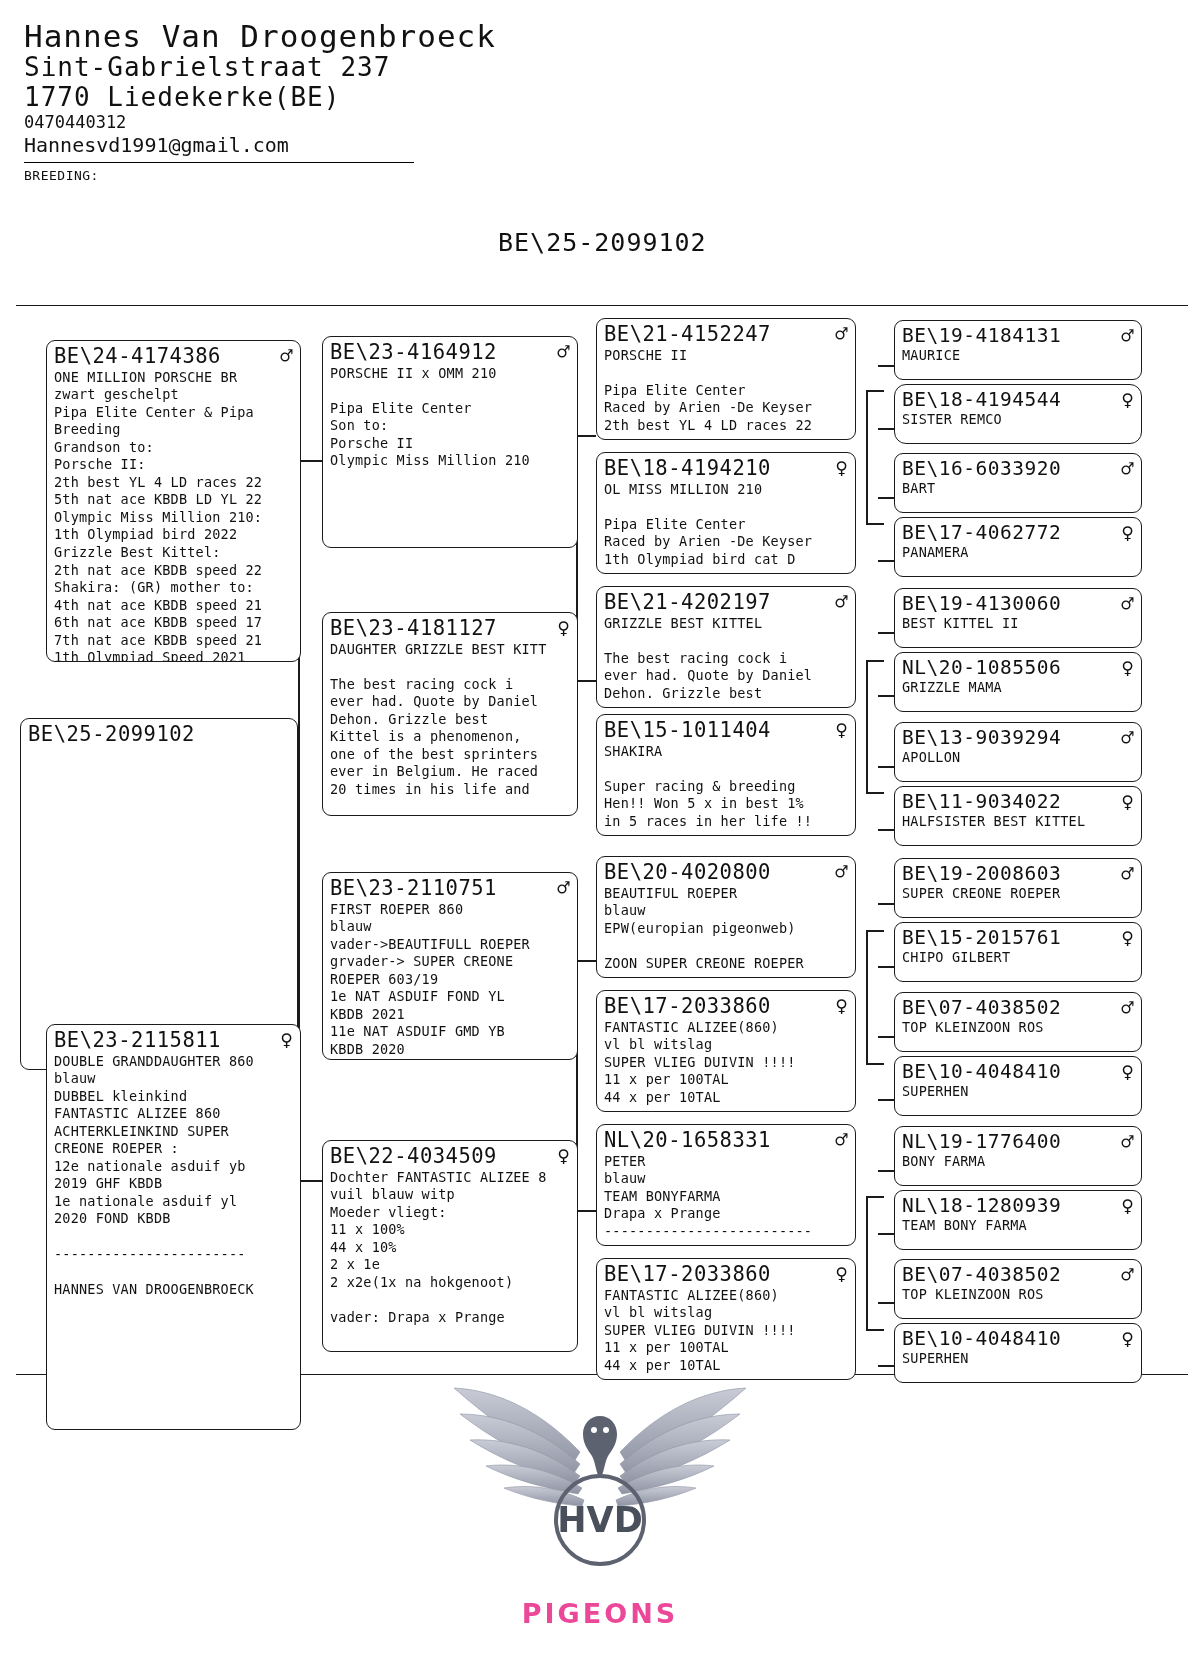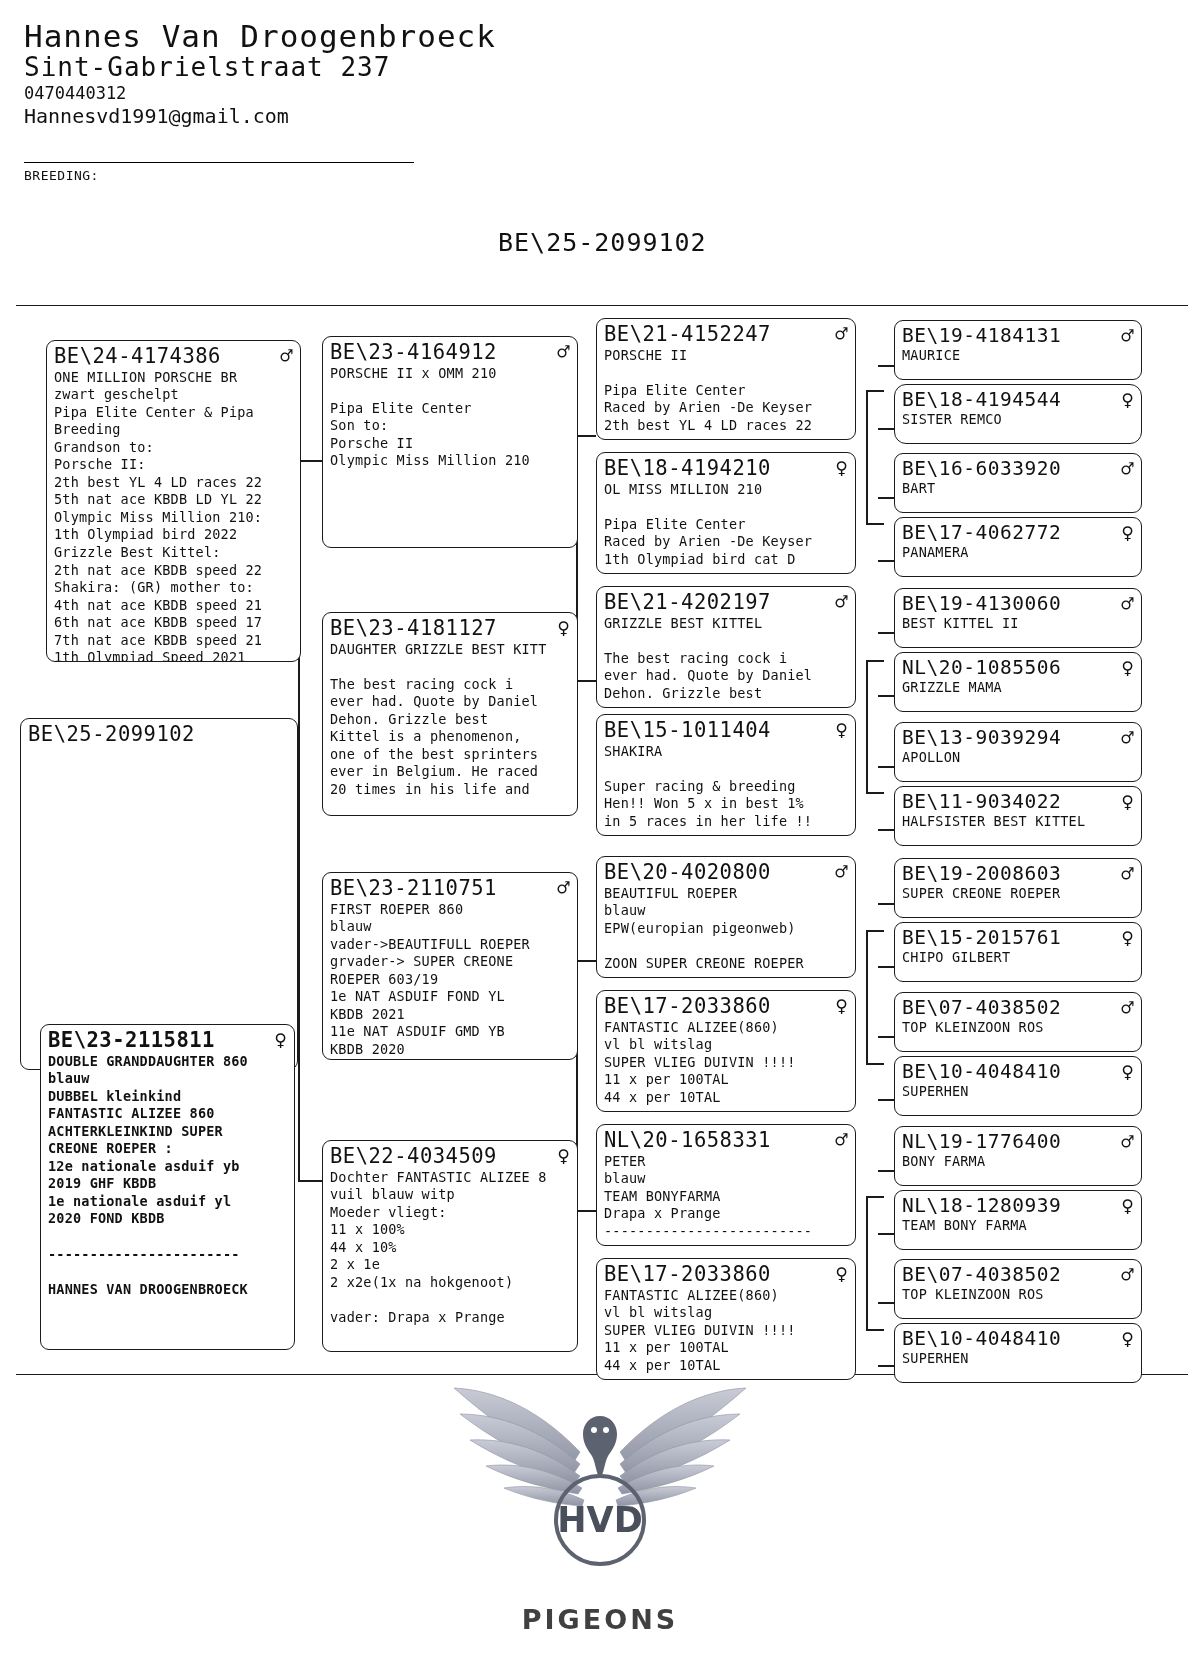--- a/index.html
+++ b/index.html
@@ -36,30 +36,31 @@
   .ringrow .rtext.sm{font-size:19.5px;}
   .sym{font-size:21px;line-height:1.05;}
 
   
   .ln{position:absolute;background:#1b1b1b;}
   .lnh{height:1.6px;}
   .lnv{width:1.6px;}
 
   
   .logo{position:absolute;left:430px;top:1382px;width:340px;height:275px;text-align:center;}
-  .logo .word{font-family:"DejaVu Sans", sans-serif;font-weight:bold;font-size:27px;letter-spacing:3px;color:#404040;margin-top:8px;}
+  .logo .word{font-family:"DejaVu Sans", sans-serif;font-weight:bold;font-size:27px;letter-spacing:3px;color:#ec4899;margin-top:2px;}
 </style>
 </head>
 <body>
 
 <div class="page">
 
   <div class="hdr">
     <div class="l1">Hannes Van Droogenbroeck</div>
     <div class="l2">Sint-Gabrielstraat 237</div>
+    <div class="l3">1770 Liedekerke(BE)</div>
     <div class="l4">0470440312</div>
     <div class="l5">Hannesvd1991@gmail.com</div>
   </div>
   <div class="hdr-rule"></div>
   <div class="breeding">BREEDING:</div>
   <div class="bandnum">BE\25-2099102</div>
 
   <div class="toprule"></div>
   <div class="botrule"></div>
 
@@ -131,21 +132,21 @@
 1th Olympiad bird 2022
 Grizzle Best Kittel:
 2th nat ace KBDB speed 22
 Shakira: (GR) mother to:
 4th nat ace KBDB speed 21
 6th nat ace KBDB speed 17
 7th nat ace KBDB speed 21
 1th Olympiad Speed 2021</span>
   </div>
 
-  <div class="bx" style="left:40px;top:1024px;width:255px;height:326px;font-weight:bold;">
+  <div class="bx" style="left:46px;top:1024px;width:255px;height:406px;">
     <div class="ringrow">
       <span class="rtext">BE\23-2115811</span>
       <span class="sym">♀</span>
     </div>
     <span class="sub">DOUBLE GRANDDAUGHTER 860
 blauw
 DUBBEL kleinkind
 FANTASTIC ALIZEE 860
 ACHTERKLEINKIND SUPER
 CREONE ROEPER :

